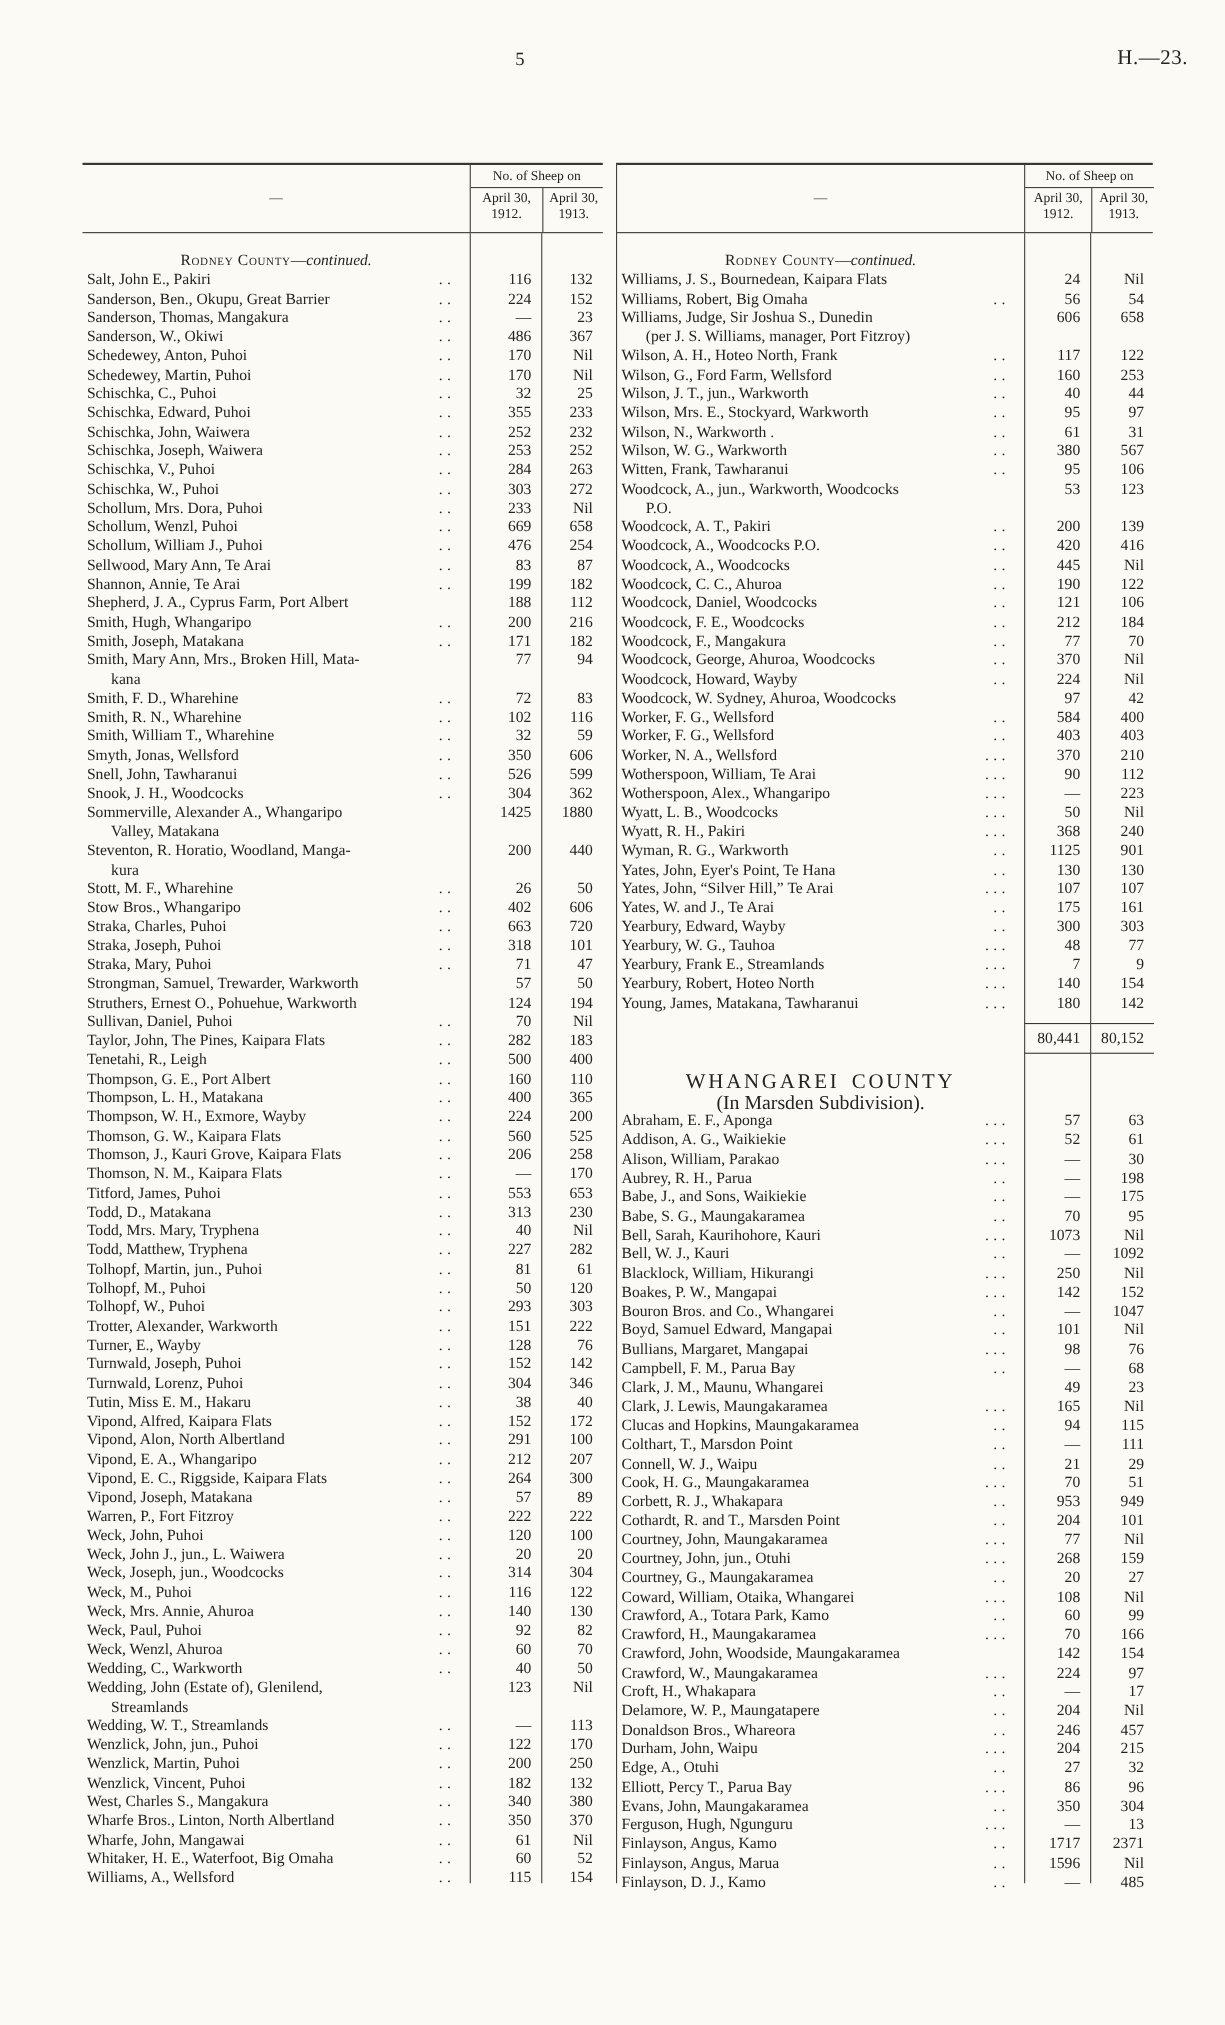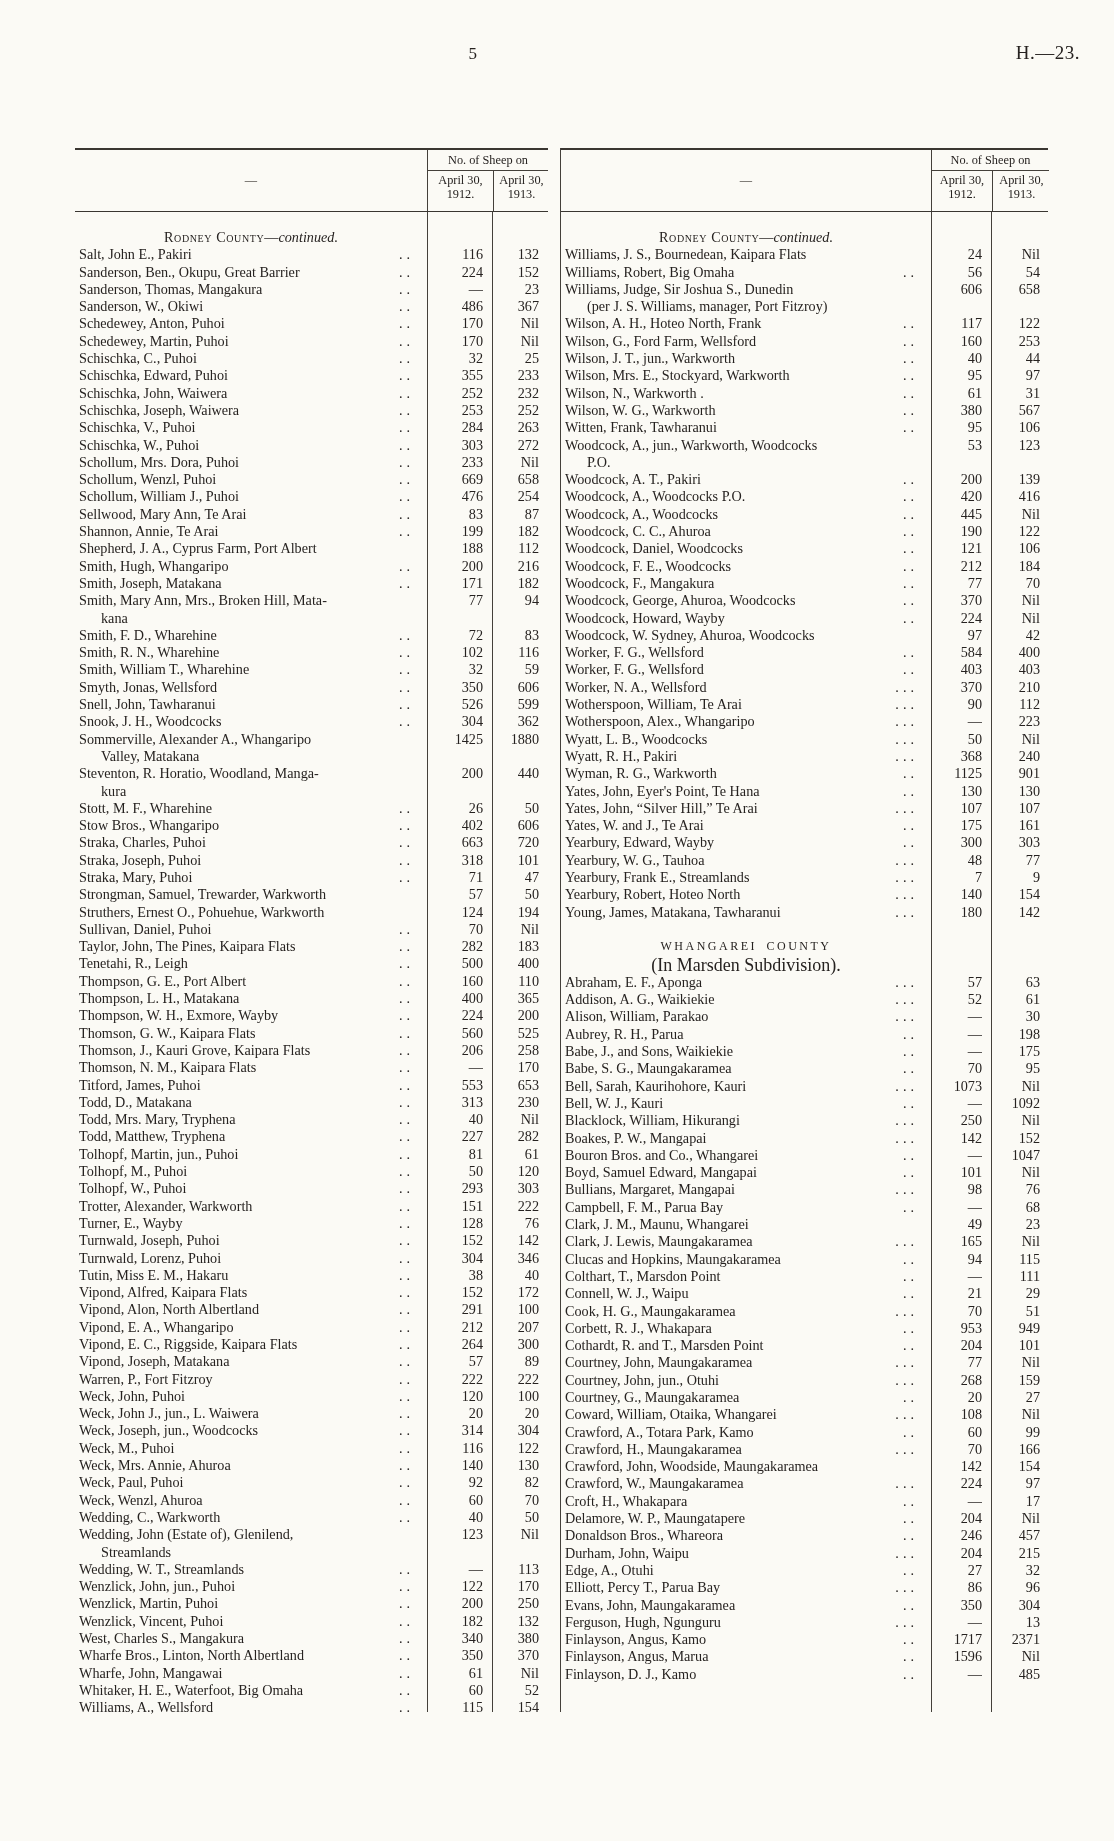--- a/index.html
+++ b/index.html
@@ -36,21 +36,21 @@
   .tbody { position:relative; height:1500px; padding-top:3px; }
   .tbody::before, .tbody::after {
     content:""; position:absolute; top:0; bottom:0; width:1px; background:#44403a;
   }
   .tbody::before { left:var(--c1); }
   .tbody::after  { left:calc(var(--c1) + var(--c2)); }
 
   .sect { width:var(--c1); text-align:center; line-height:17.3px; margin-top:14px; }
   .sect .sc { font-variant:small-caps; letter-spacing:.6px; }
   .sect2 { width:var(--c1); text-align:center; margin-top:16px; }
-  .sect2 .caps { display:block; letter-spacing:2.5px; word-spacing:4px; font-size:12px; line-height:19px; }
+  .sect2 .caps { display:block; letter-spacing:2.5px; word-spacing:4px; font-size:19px; line-height:19px; }
   .sect2 .sub  { display:block; font-size:18px; line-height:18px; }
 
   .trow { display:grid; grid-template-columns:var(--c1) var(--c2) var(--c3); line-height:17.3px; }
   .tname { position:relative; padding:0 34px 0 26px; text-indent:-22px; white-space:pre-line; }
   .dots { position:absolute; right:13px; top:0; letter-spacing:4px; text-indent:0; }
   .tv { text-align:right; padding-right:9px; font-variant-numeric:lining-nums; }
 
   .trow.total { margin-top:9px; margin-bottom:4px; }
   .trow.total .tv {
     border-top:1.3px solid #3a3631; border-bottom:1.3px solid #3a3631;
@@ -688,20 +688,25 @@
               <span class="tname"><span>Yearbury, Robert, Hoteo North</span><span class="dots">...</span></span>
               <span class="tv">140</span>
               <span class="tv">154</span>
             </div>
             <div class="trow">
               <span class="tname"><span>Young, James, Matakana, Tawharanui</span><span class="dots">...</span></span>
               <span class="tv">180</span>
               <span class="tv">142</span>
             </div>
           </div>
+        <div class="trow total">
+          <span class="tname"></span>
+          <span class="tv">80,441</span>
+          <span class="tv">80,152</span>
+        </div>
         <div class="sect2">
           <span class="caps">WHANGAREI COUNTY</span>
           <span class="sub">(In Marsden Subdivision).</span>
         </div>
         <div>
             <div class="trow">
               <span class="tname"><span>Abraham, E. F., Aponga</span><span class="dots">...</span></span>
               <span class="tv">57</span>
               <span class="tv">63</span>
             </div>

